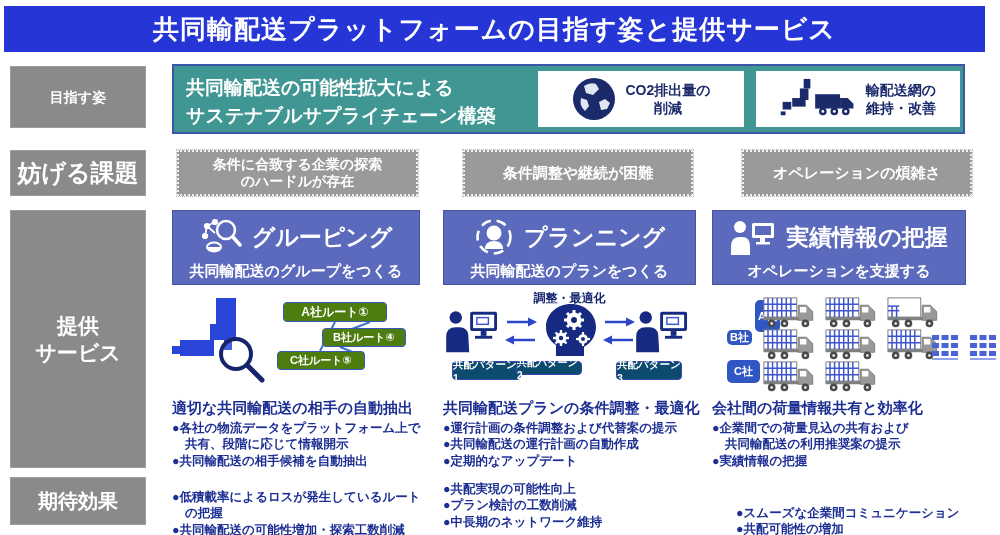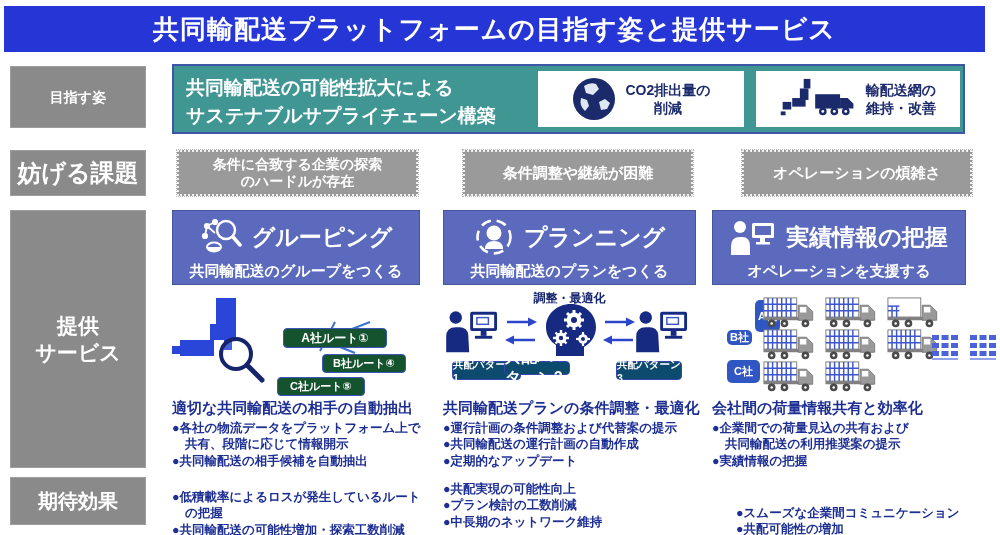--- a/index.html
+++ b/index.html
@@ -43,27 +43,27 @@
   #head-0{left:172px;width:248px;}
   #head-1{left:443px;width:253px;}
   #head-2{left:712px;width:254px;}
   .svc-head .trow{display:flex;align-items:center;justify-content:center;gap:10px;height:46px;padding-top:3px;}
   .svc-title{font-size:23px;font-weight:bold;}
   .svc-sub{text-align:center;font-size:15px;font-weight:bold;margin-top:2px;}
 
   
   .chip{position:absolute;color:#fff;font-weight:bold;display:flex;align-items:center;
         justify-content:center;border-radius:4px;box-sizing:border-box;}
-  .rchip{background:#14532d;border:1px solid #3c55c0;margin-top:26px;}
+  .rchip{background:#4d7c0f;border:1px solid #3c55c0;}
   #rlabel-0{left:283px;top:302px;width:104px;height:20px;font-size:12px;}
   #rlabel-1{left:322px;top:328px;width:84px;height:19px;font-size:11px;}
   #rlabel-2{left:277px;top:351px;width:88px;height:19px;font-size:11px;}
   .pchip{background:#0c4a6e;border:1px solid #3648ae;}
   #pchip-0{left:452px;top:361px;width:69px;height:19px;font-size:10.5px;}
-  #pchip-1{left:504px;top:361px;width:66px;height:14px;font-size:16px;}
+  #pchip-1{left:516px;top:361px;width:66px;height:14px;font-size:10px;}
   #pchip-2{left:616px;top:361px;width:66px;height:19px;font-size:10.5px;}
   .cchip{background:#3056c4;border-radius:5px;font-size:11px;}
   #cchip-0{left:727px;top:300px;width:25px;height:32px;margin-left:28px;}
   #cchip-1{left:727px;top:330px;width:25px;height:15px;}
   #cchip-2{left:727px;top:360px;width:33px;height:23px;}
 
   #planning-caption{left:443px;top:290px;width:253px;text-align:center;color:#15246e;
                     font-size:12px;font-weight:bold;}
 
   

